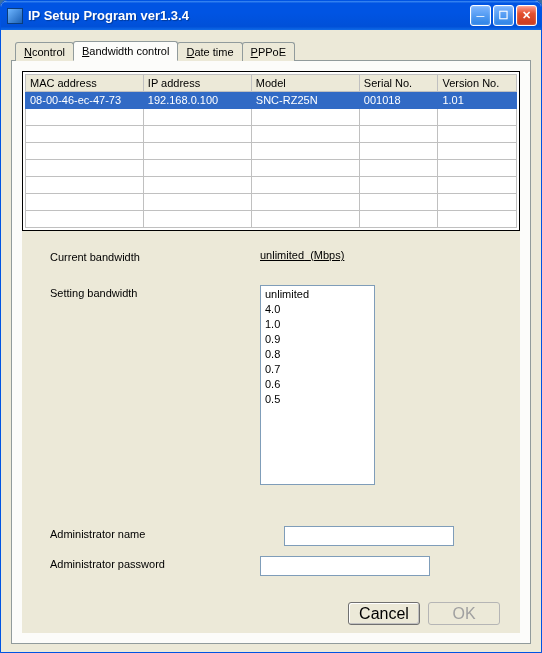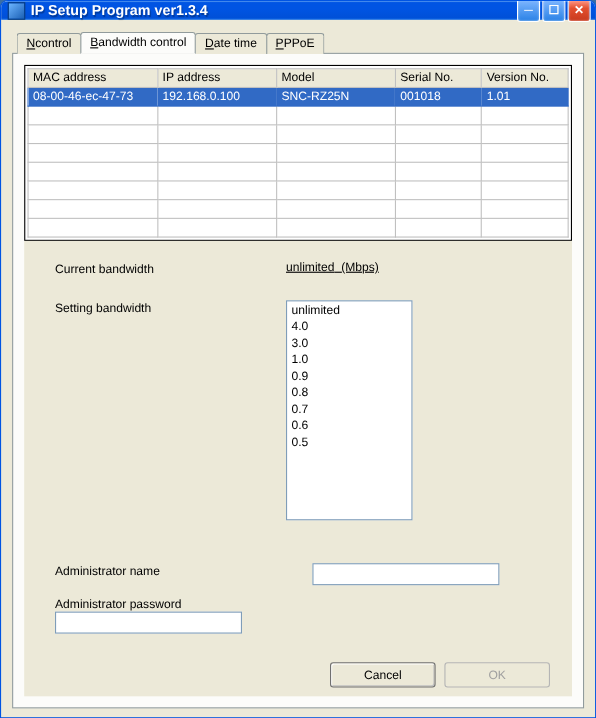--- a/index.html
+++ b/index.html
@@ -16,21 +16,21 @@
     width: 542px;
     height: 653px;
     background: #ece9d8;
     border: 1px solid #0054e3;
     border-radius: 7px 7px 0 0;
     overflow: hidden;
     display: flex;
     flex-direction: column;
   }
   .titlebar {
-    height: 17px;
+    height: 29px;
     background: linear-gradient(to bottom, #3f8cf3 0%, #0054e3 8%, #0054e3 40%, #0050d8 88%, #0f6ae6 100%);
     display: flex;
     align-items: center;
     padding: 0 4px 0 6px;
     color: #fff;
     font-size: 13px;
     font-weight: bold;
   }
   .titlebar .app-icon {
     width: 16px; height: 16px;
@@ -151,25 +151,25 @@
     border:1px solid #7f9db9;
     padding:2px 4px;
   }
   .footer-btns {
     display:flex;
     justify-content:flex-end;
     gap: 8px;
     margin-top: 8px;
   }
   .winbtn {
-    width:96px; height:23px;
+    width:72px; height:23px;
     background:#ece9d8;
     border:1px solid #707070;
     border-radius:3px;
-    font-size:11px;
+    font-size:16px;
     font-family:inherit;
     display:flex;align-items:center;justify-content:center;
     box-shadow: inset 1px 1px 0 #fff, inset -1px -1px 0 #c0c0c0;
   }
   .winbtn.disabled { color:#a0a0a0; border-color:#b5b5b5; box-shadow:none;}
   .sep { flex:1; }
 </style>
 </head>
 <body>
 
@@ -284,37 +284,36 @@
           <div class="value">
             <span>unlimited</span>&nbsp;&nbsp;<span>(Mbps)</span>
           </div>
         </div>
 
         <div class="row">
           <div class="label">Setting bandwidth</div>
           <div class="listbox" id="bw-list">
               <div>unlimited</div>
               <div>4.0</div>
-              <div>3.0</div>
               <div>1.0</div>
               <div>0.9</div>
               <div>0.8</div>
               <div>0.7</div>
               <div>0.6</div>
               <div>0.5</div>
             </div>
         </div>
 
         <div class="sep"></div>
 
         <div class="row" style="margin-bottom:10px;gap:24px;">
           <div class="label">Administrator name</div>
           <input class="textinput" type="text" value="" style="">
         </div>
-        <div class="row" style="margin-bottom:18px;flex-direction:column;">
+        <div class="row" style="margin-bottom:18px;">
           <div class="label">Administrator password</div>
           <input class="textinput" type="password" value="" style="">
         </div>
 
         <div class="footer-btns">
           <button class="winbtn">Cancel</button>
           <button class="winbtn disabled">OK</button>
         </div>
       </div>
     </div>

